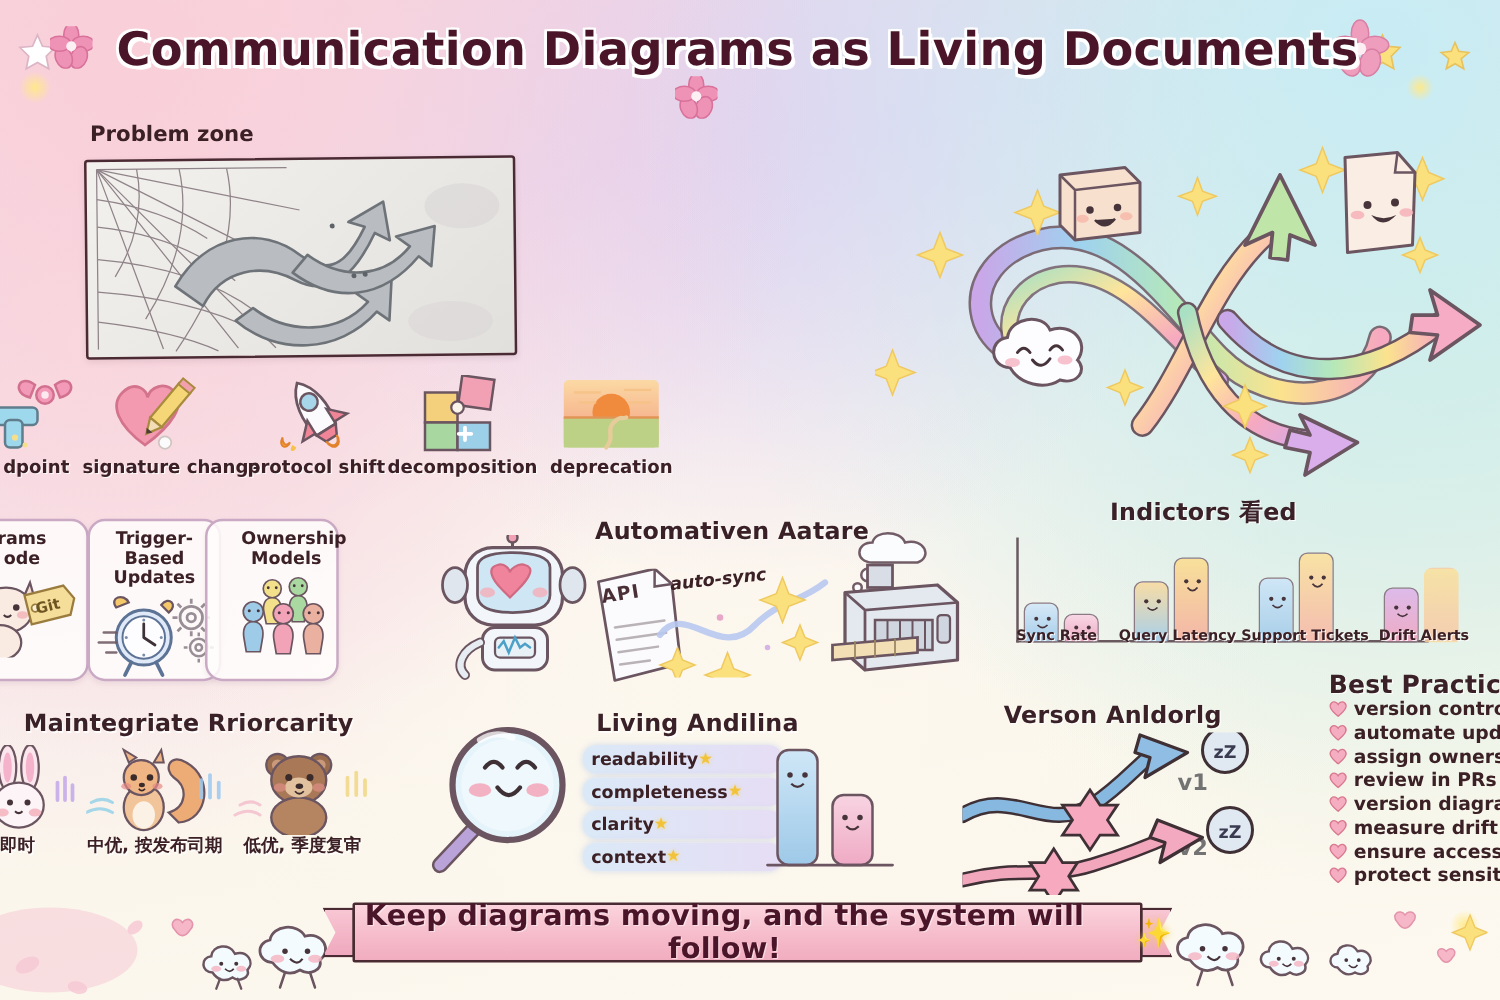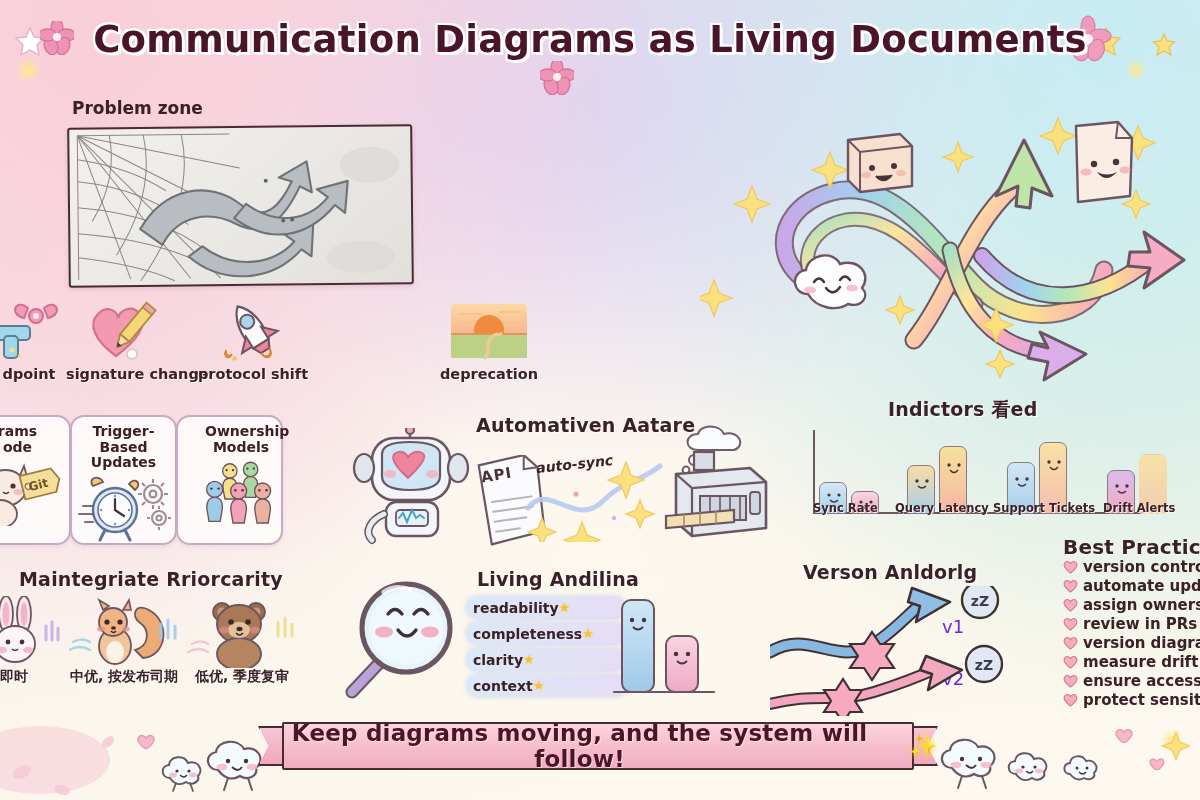--- a/index.html
+++ b/index.html
@@ -110,21 +110,21 @@
     height:23px; margin-bottom:3px; padding:0 7px;
     border-radius:11px;
     background:linear-gradient(90deg,#dbe9f7 0%,#e6ddf4 100%);
     box-shadow:0 0 5px rgba(170,190,230,.5);
   }
   .hitem .hlabel { font-size:14px; font-weight:bold; color:#3b2026; }
   .hitem .hstar { font-size:13px; color:#f2c33a; text-shadow:0 0 3px rgba(250,210,80,.9); }
 
   
   #version-head { left:803px; top:561px;text-align:center; }
-  .vlabel { position:absolute; font-size:18px; font-weight:normal; color:#6d28d9; }
+  .vlabel { position:absolute; font-size:18px; font-weight:bold; color:#737373; }
 
   
   #best-head { left:1063px; top:535px; }
   #best-list { left:1063px; top:557px; width:200px; }
   .bitem { display:flex; align-items:center; gap:5px; height:19px; white-space:nowrap; }
   .bitem .btext { font-size:15px; font-weight:bold; color:#3b2026; }
 
   
   #footer-banner { left:258px; top:722px; width:680px; height:48px;text-align:center; }
   #footer-banner .ribbon {
@@ -393,20 +393,33 @@
           <path d="M24 46 L42 46 L38 54 L28 54 Z" fill="#f08597" stroke="#6b5560" stroke-width="2"></path>
           <path d="M28 54 C28 64 38 64 38 54 C36 62 30 62 28 54 Z" fill="#f5a33c" stroke="#e2822c" stroke-width="1.6"></path>
         </g>
         <path d="M6 50 C2 58 10 60 12 54 C8 58 6 54 6 50 Z" fill="#f5a33c" stroke="#e2822c" stroke-width="1.5"></path>
         <path d="M14 56 C10 62 16 62 17 58 Z" fill="#f7c14a"></path>
       </svg>
     </div>
     <div class="icon-label">protocol shift</div>
   </div>
 
+  <div class="icon-cell" style="left:340px; top:0;">
+    <div class="icon-art">
+      <svg width="66" height="62" viewBox="0 0 66 62">
+        <rect x="4" y="14" width="26" height="24" fill="#f5d07c" stroke="#6b5560" stroke-width="2"></rect>
+        <rect x="4" y="38" width="26" height="22" fill="#a8d8a0" stroke="#6b5560" stroke-width="2"></rect>
+        <rect x="30" y="38" width="26" height="22" fill="#9ccfe8" stroke="#6b5560" stroke-width="2"></rect>
+        <rect x="32" y="2" width="26" height="24" fill="#f2a0b4" stroke="#6b5560" stroke-width="2" transform="rotate(8 45 14)"></rect>
+        <circle cx="30" cy="26" r="5" fill="#faf5ea" stroke="#6b5560" stroke-width="1.8"></circle>
+        <path d="M36 42 v10 M31 47 h10" stroke="#fff" stroke-width="3" stroke-linecap="round"></path>
+      </svg>
+    </div>
+    <div class="icon-label">decomposition</div>
+  </div>
 
   <div class="icon-cell" style="left:460px; top:0;">
     <div class="icon-art">
       <svg width="80" height="62" viewBox="0 0 80 62">
         <defs>
           <linearGradient id="sky" x1="0" y1="0" x2="0" y2="1">
             <stop offset="0%" stop-color="#fbd9a4"></stop>
               <stop offset="60%" stop-color="#f6b48e"></stop>
             <stop offset="100%" stop-color="#c5d68c"></stop>
           </linearGradient>
@@ -489,21 +502,21 @@
         </g>
         <g fill="none" stroke="#9a8e96" stroke-width="2">
           <circle cx="84" cy="46" r="7"></circle>
             <circle cx="84" cy="46" r="2.6"></circle>
           <path d="M84 37 v-3 M84 55 v3 M75 46 h-3 M93 46 h3"></path>
         </g>
       </svg>
     </div>
   </div>
 
-  <div class="pcard" style="left:212px;padding-left:23px;">
+  <div class="pcard" style="left:200px;padding-left:23px;">
     <div class="pcard-title">Ownership<br>Models</div>
     <div class="pcard-art">
       <svg width="100" height="72" viewBox="0 0 100 72">
         <g stroke="#6b5560" stroke-width="1.7">
           <g fill="#f3e08a" transform="translate(26,2)">
             <circle cx="10" cy="9" r="9"></circle>
             <path d="M10 18 C2 18 0 26 2 34 L4 44 L16 44 L18 34 C20 26 18 18 10 18 Z"></path>
           </g>
           <g fill="#a9d9a0" transform="translate(52,0)">
             <circle cx="10" cy="9" r="9"></circle>

